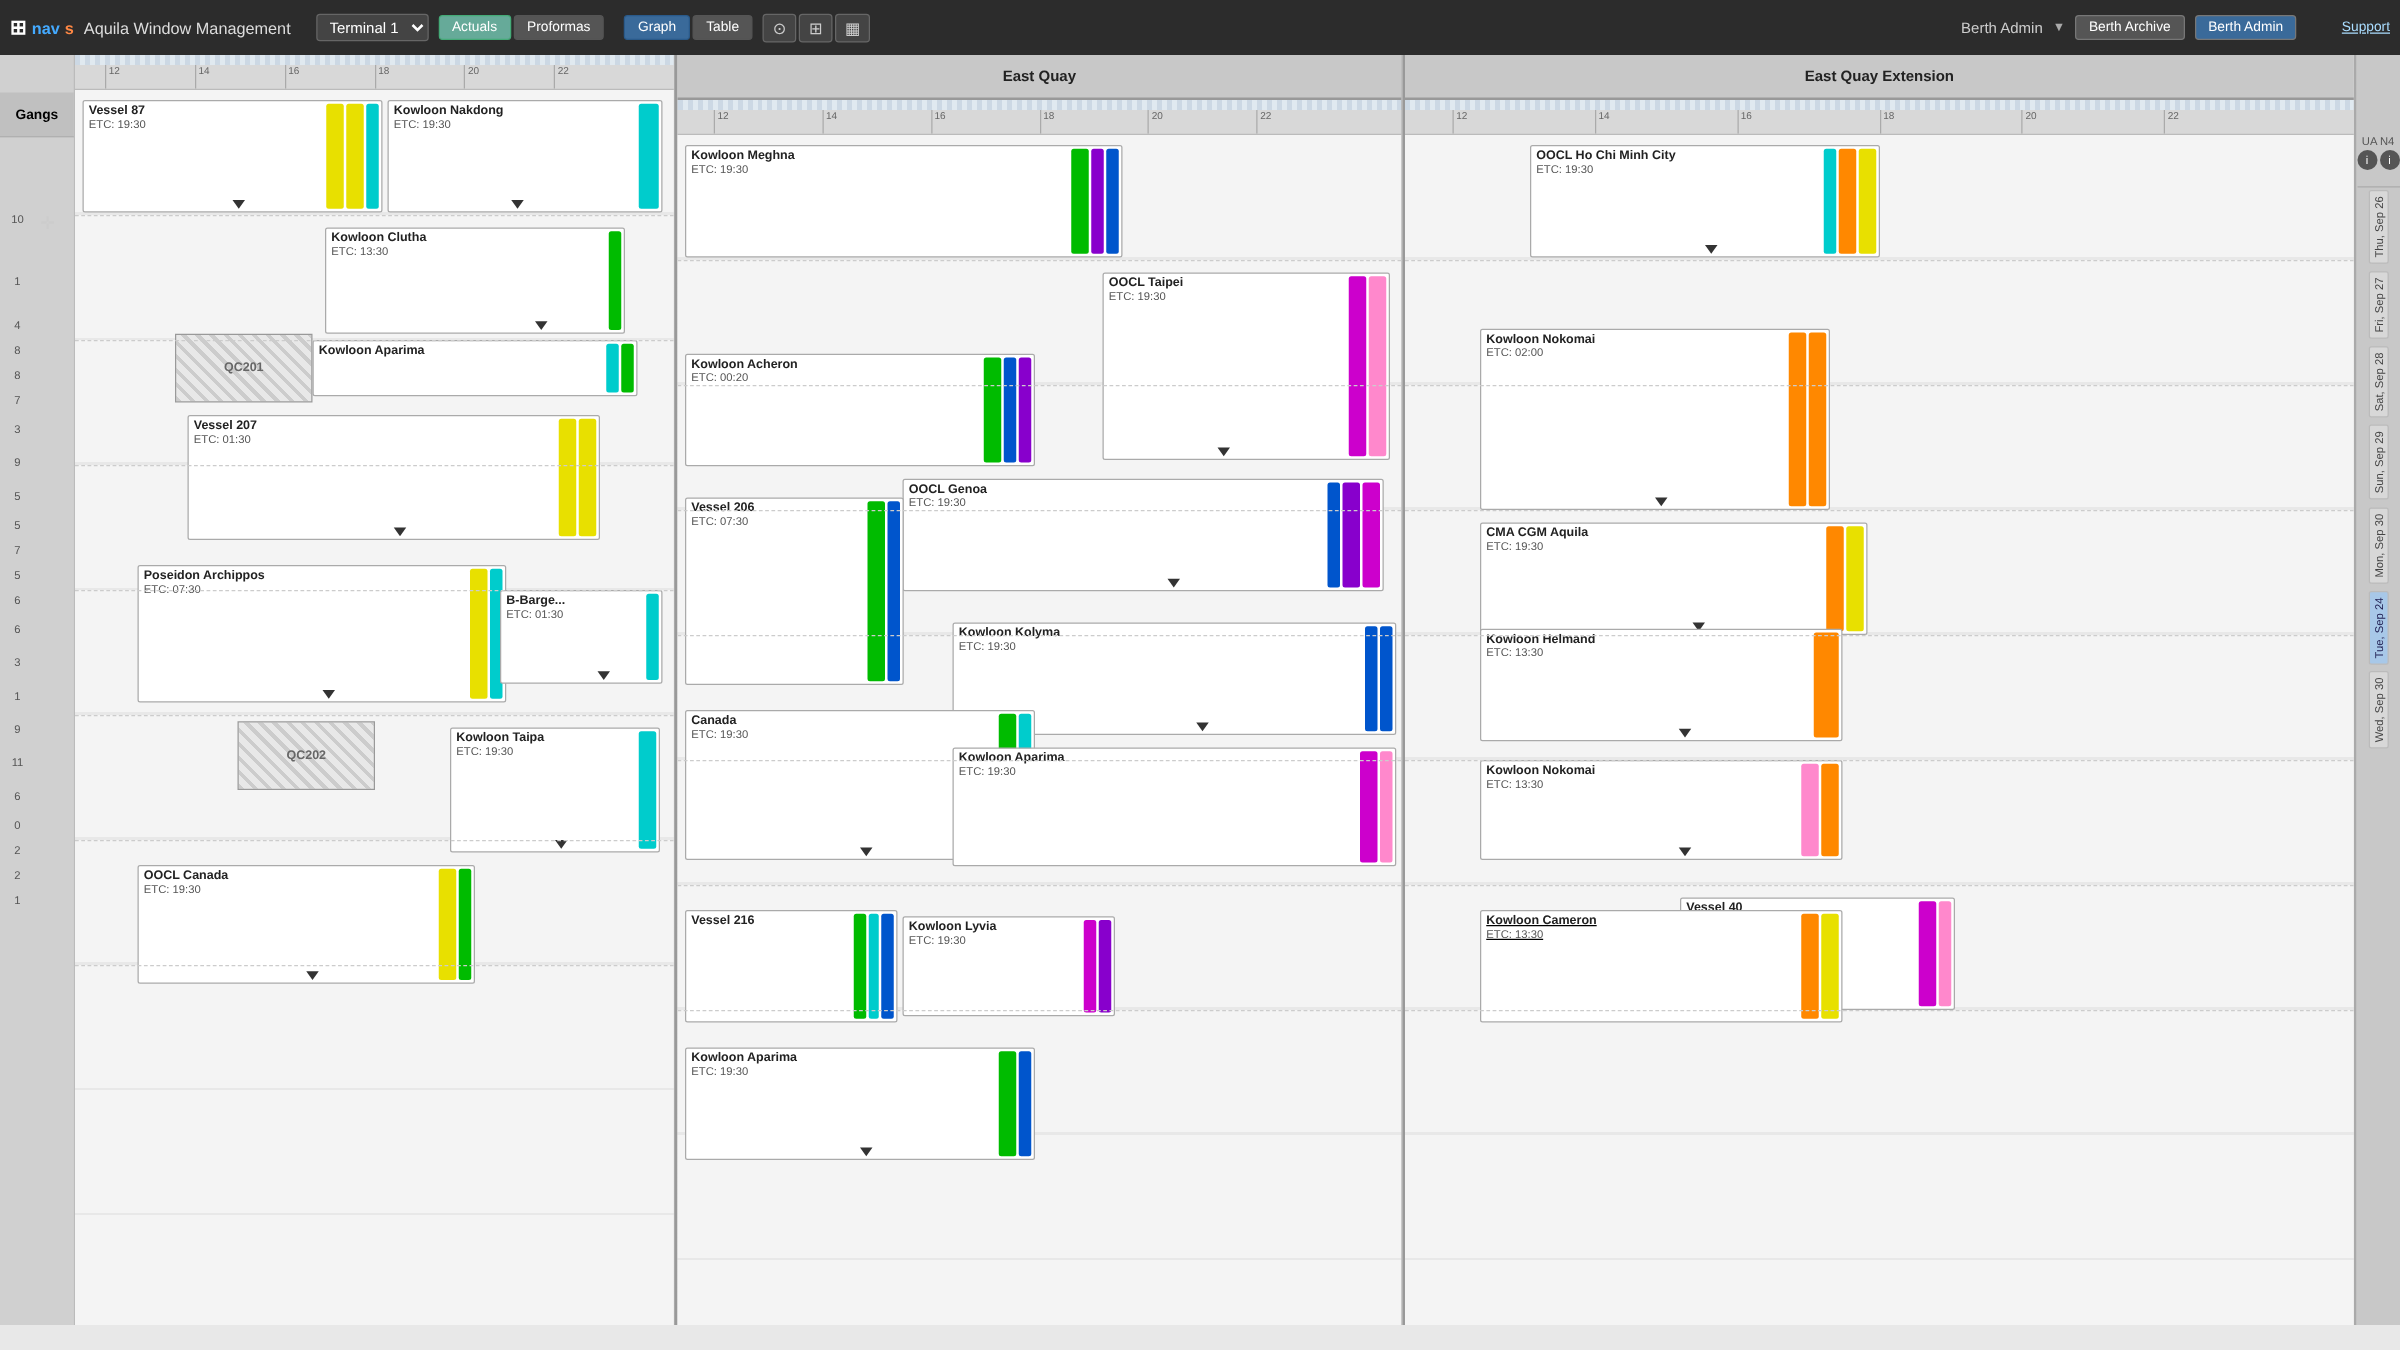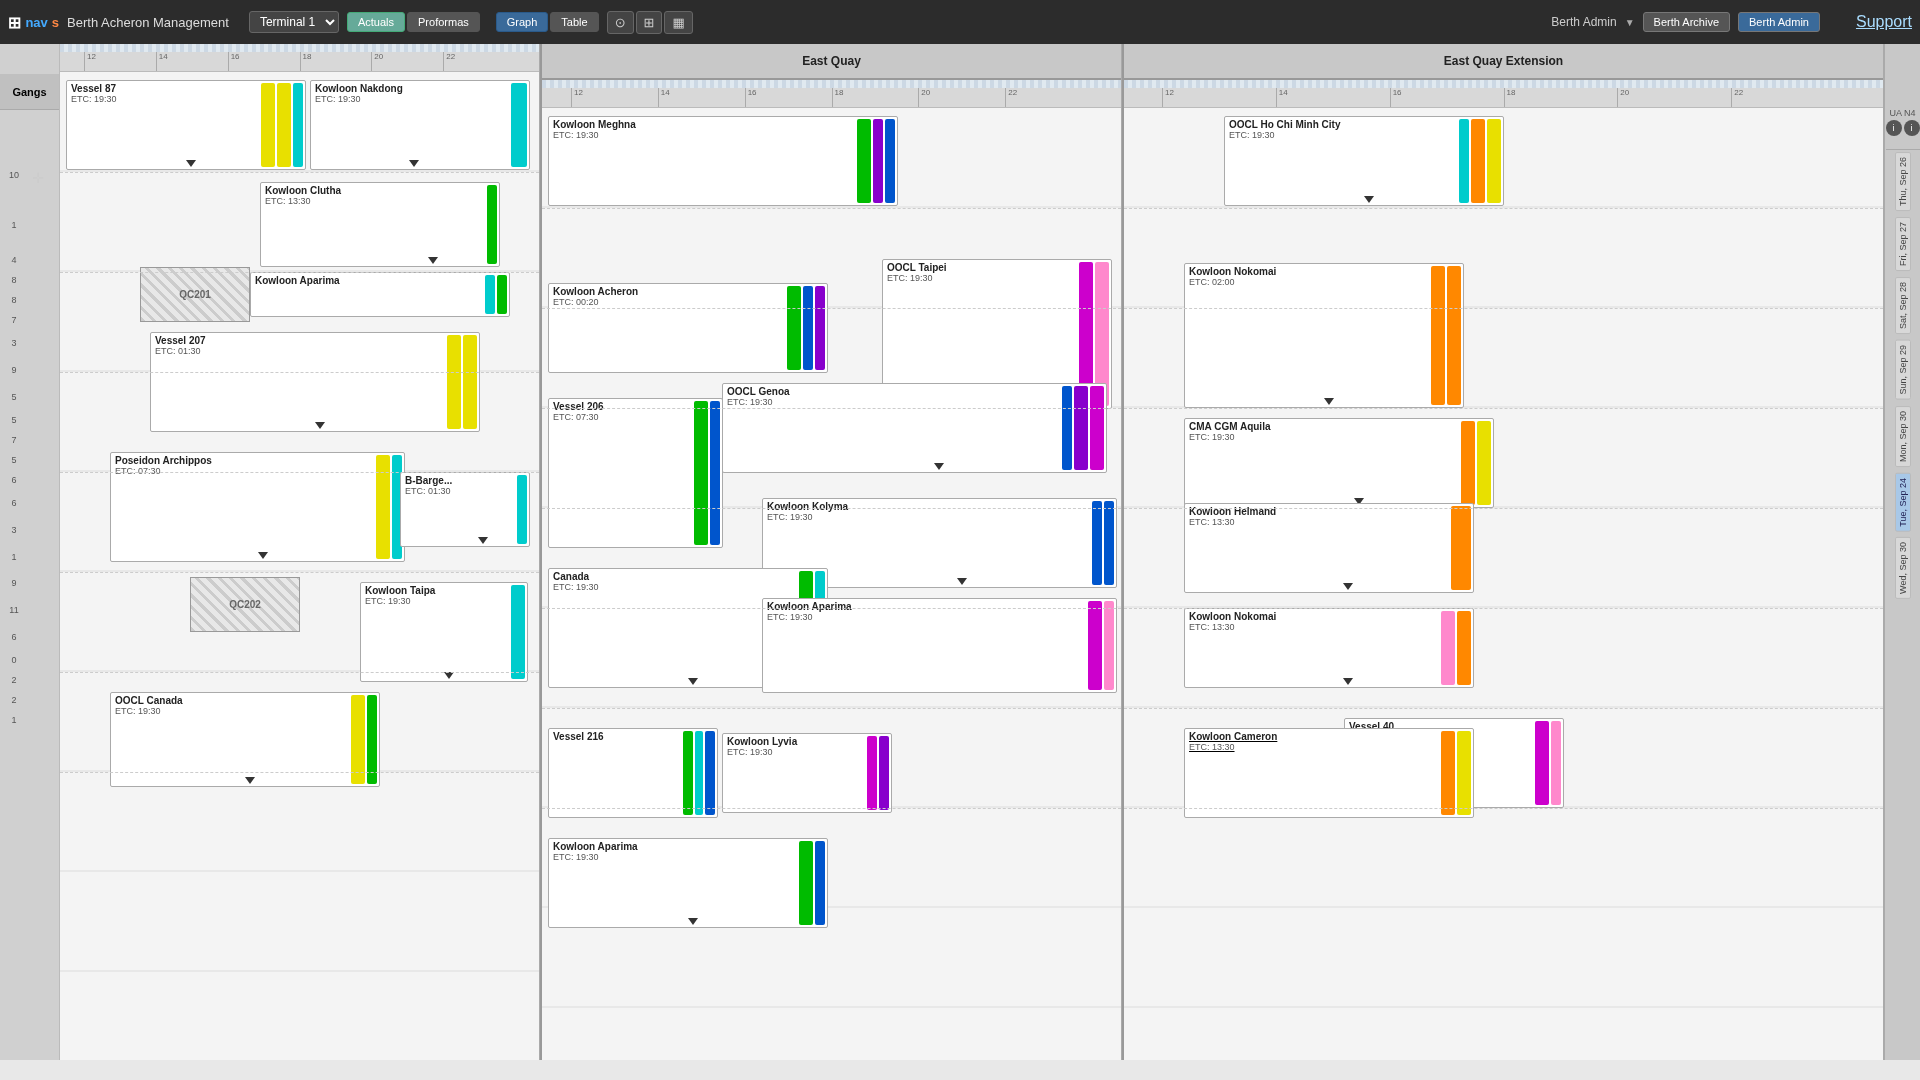--- a/index.html
+++ b/index.html
@@ -16,21 +16,21 @@
     #topbar .btn-group { display: flex; gap: 2px; }
     #topbar .btn { padding: 3px 10px; border: 1px solid #555; border-radius: 3px; cursor: pointer; font-size: 11px; background: #555; color: #fff; }
     #topbar .btn.active { background: #6a9; color: #fff; border-color: #4a7; }
     #topbar .btn-graph { background: #555; border: 1px solid #777; }
     #topbar .btn-graph.active { background: #3a6a9a; border-color: #2a5a8a; }
     #topbar .icon-btn { background: #444; border: 1px solid #666; color: #ccc; padding: 3px 7px; border-radius: 3px; cursor: pointer; font-size: 13px; }
     #topbar .spacer { flex: 1; }
     #topbar .berth-admin-label { font-size: 12px; color: #ccc; }
     #topbar .berth-admin-btn { background: #555; border: 1px solid #777; color: #fff; padding: 3px 10px; border-radius: 3px; cursor: pointer; font-size: 11px; }
     #topbar .berth-admin-btn.active { background: #3a6a9a; }
-    #topbar .support-btn { color: #adf; font-size: 16px; cursor: pointer; text-decoration: underline; padding-left: 28px; }
+    #topbar .support-btn { color: #adf; font-size: 11px; cursor: pointer; text-decoration: underline; padding-left: 28px; }
 
     
     #main { display: flex; height: calc(1080px - 44px - 20px); }
 
     
     #gangs-col {
       width: 60px; background: #d0d0d0; border-right: 1px solid #bbb;
       display: flex; flex-direction: column;
     }
     #gangs-header { height: 36px; background: #c0c0c0; display: flex; align-items: center; justify-content: center; font-size: 11px; font-weight: bold; border-bottom: 1px solid #aaa; margin-top: 30px; }
@@ -93,21 +93,21 @@
   </style>
 </head>
 <body>
 
 <div id="topbar">
   <div class="logo">
     <span style="font-size:16px;">⊞</span>
     <span style="color:#4af; font-weight:bold;">nav</span>
       <span style="color:#f84; font-weight:bold;">s</span>
   </div>
-  <div class="title">Berth Acheron Management</div>
+  <div class="title">Aquila Window Management</div>
   <select class="terminal-select">
     <option>Terminal 1</option>
   </select>
   <div class="btn-group">
     <button class="btn active">Actuals</button>
     <button class="btn">Proformas</button>
   </div>
   <div class="btn-group tools-row">
     <button class="btn btn-graph active">Graph</button>
     <button class="btn">Table</button>
@@ -334,21 +334,21 @@
             <div class="card-title">Kowloon Meghna</div>
             <div class="card-etc">ETC: 19:30</div>
           </div>
           <div style="position:absolute; right:2px; top:2px; bottom:2px; display:flex; gap:2px;">
             <div style="width:14px; height:100%; background:#00bb00; border-radius:2px;"></div>
             <div style="width:10px; height:100%; background:#8800cc; border-radius:2px;"></div>
             <div style="width:10px; height:100%; background:#0055cc; border-radius:2px;"></div>
           </div>
         </div>
 
-        <div class="berth-card" style="left:340px; top:110px; width:230px; height:150px;margin-top:41px;">
+        <div class="berth-card" style="left:340px; top:110px; width:230px; height:150px;">
           <div class="card-header">
             <div class="card-title">OOCL Taipei</div>
             <div class="card-etc">ETC: 19:30</div>
           </div>
           <div style="position:absolute; right:2px; top:2px; bottom:2px; display:flex; gap:2px;">
             <div style="width:14px; height:100%; background:#cc00cc; border-radius:2px;"></div>
             <div style="width:14px; height:100%; background:#ff88cc; border-radius:2px;"></div>
           </div>
           <div class="arrow-down" style="bottom:2px; left:40%;"></div>
         </div>

